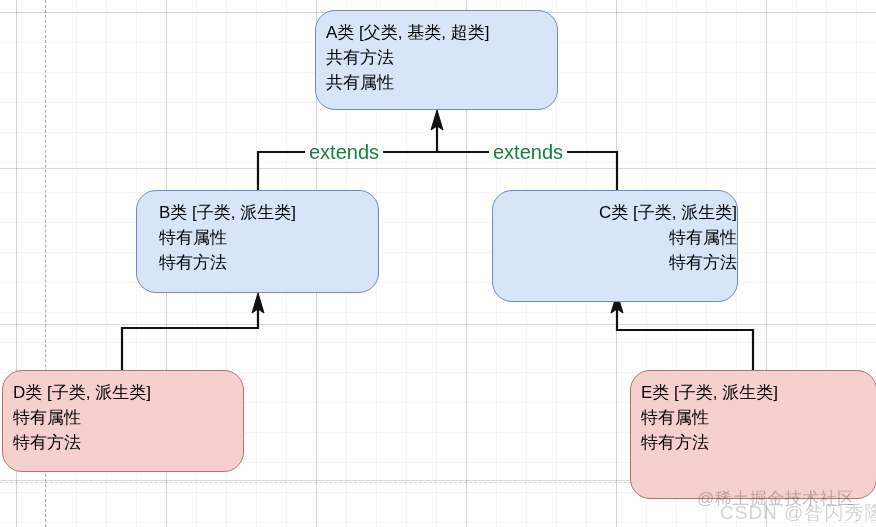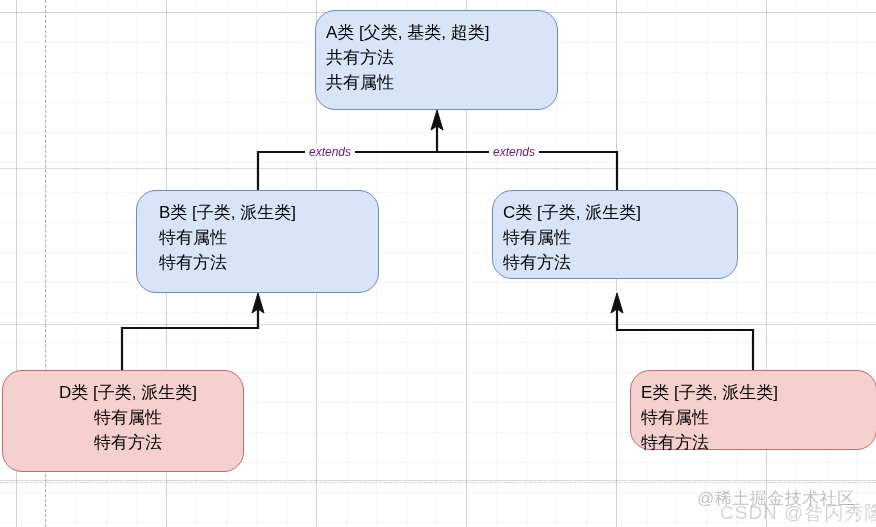--- a/index.html
+++ b/index.html
@@ -75,23 +75,23 @@
     background: #d8e4f7;
     border-color: #6d8dbe;
   }
   .node.pink {
     background: #f6cfcf;
     border-color: #b96f72;
   }
 
   #node-a { left: 315px; top: 10px;  width: 243px; height: 100px; }
   #node-b { left: 136px; top: 190px; width: 243px; height: 103px; padding-left: 22px; }
-  #node-c { left: 492px; top: 190px; width: 246px; height: 89px; }
-  #node-d { left: 2px;   top: 370px; width: 242px; height: 102px; text-align: center; }
-  #node-e { left: 630px; top: 370px; width: 247px; height: 80px; }
+  #node-c { left: 492px; top: 190px; width: 246px; height: 112px; text-align: right; }
+  #node-d { left: 2px;   top: 370px; width: 242px; height: 102px; }
+  #node-e { left: 630px; top: 370px; width: 247px; height: 129px; }
 
   
   #edges {
     position: absolute;
     left: 0;
     top: 0;
     width: 876px;
     height: 527px;
     pointer-events: none;
   }
@@ -103,27 +103,26 @@
   }
   #edges polygon {
     fill: #111111;
     stroke: #111111;
     stroke-width: 1;
   }
 
   
   .edge-label {
     position: absolute;
-    font-size: 12px;
-    color: #701a75;
+    font-size: 20px;
+    color: #15803d;
     background: #ffffff;
     padding: 0 4px;
     line-height: 17px;
     white-space: nowrap;
-    font-style: italic;
   }
   #label-extends-left  { left: 305px; top: 144px; }
   #label-extends-right { left: 489px; top: 144px; }
 
   
   .watermark {
     position: absolute;
     white-space: nowrap;
     pointer-events: none;
   }

